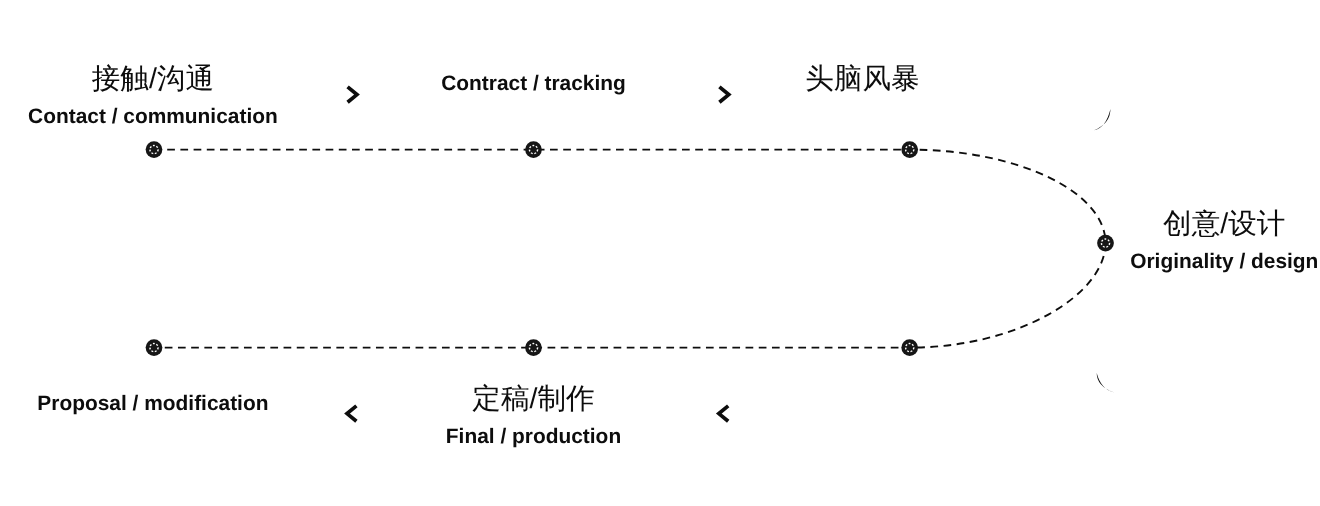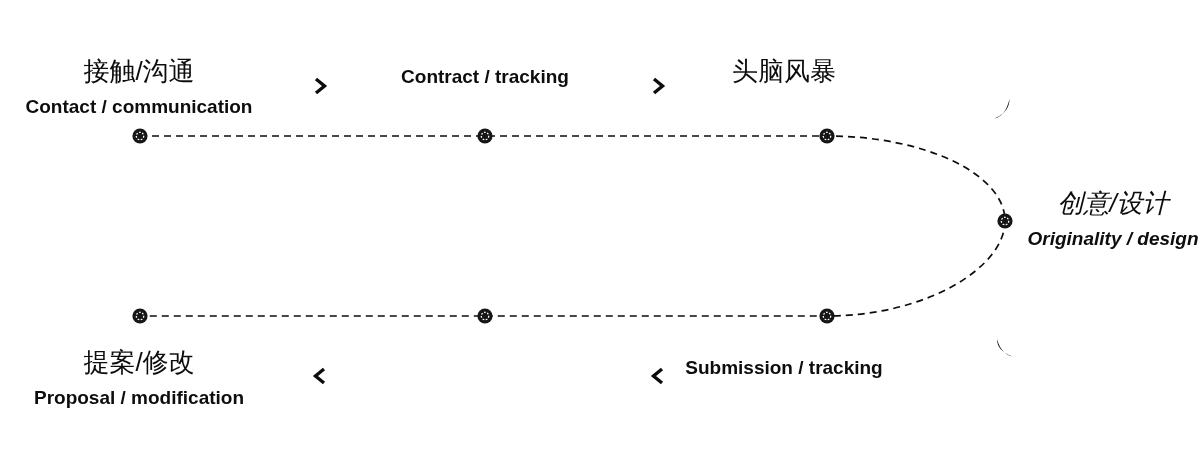--- a/index.html
+++ b/index.html
@@ -32,21 +32,21 @@
     font-size:19px;
     line-height:19px;
     font-weight:700;
     margin-top:11px;
   }
   .stage.row-top{top:56px;}
   .stage.row-bottom{top:347px;}
   .stage.pos-1{left:139px;}
   .stage.pos-2{left:485px;}
   .stage.pos-3{left:784px;}
-  .stage.pos-right{left:1113px;top:188px;font-style:italic;}
+  .stage.pos-right{left:1113px;top:188px;}
 </style>
 </head>
 <body>
 
 <div class="canvas">
 
   <svg class="flow-svg" width="1200" height="460" viewBox="0 0 1200 460">
 
     <path d="M 140 136 L 827 136 C 925 136 1005 174 1005 221 C 1005 268 925 316 827 316 L 140 316" fill="none" stroke="#0d0d0d" stroke-width="1.7" stroke-dasharray="7 5"></path>
 
@@ -99,20 +99,22 @@
   <div class="stage row-top pos-3">
     <div class="zh">头脑风暴</div>
   </div>
 
   <div class="stage pos-right">
     <div class="zh">创意/设计</div>
     <div class="en">Originality / design</div>
   </div>
 
   <div class="stage row-bottom pos-3">
-    <div class="en">Submission / tracking</div>
+  </div>
+  <div class="stage row-bottom pos-2">
+    <div class="zh">定稿/制作</div>
+    <div class="en">Final / production</div>
   </div>
   <div class="stage row-bottom pos-1">
-    <div class="zh">提案/修改</div>
     <div class="en">Proposal / modification</div>
   </div>
 
 </div>
 
 </body></html>

